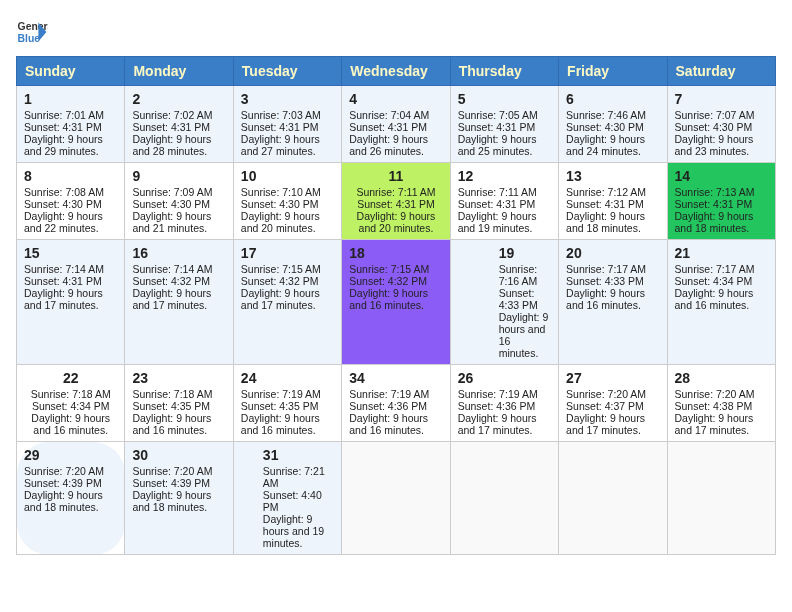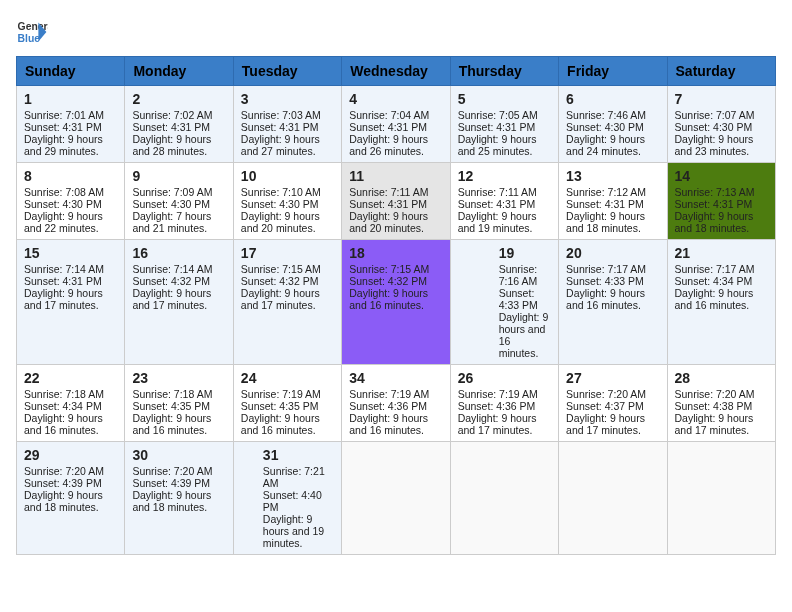--- a/index.html
+++ b/index.html
@@ -36,21 +36,21 @@
     .subtitle {
       font-size: 15px;
       color: #444;
     }
     .calendar {
       width: 100%;
       border-collapse: collapse;
     }
     .calendar th {
       background: #3a7ec8;
-      color: #000000;
+      color: #fef9c3;
       text-align: left;
       padding: 6px 8px;
       font-size: 14px;
       font-weight: bold;
       border: 1px solid #2e6bb0;
     }
     .calendar td {
       border: 1px solid #ccc;
       vertical-align: top;
       padding: 5px 7px;
@@ -103,47 +103,47 @@
         <td style="background: rgb(238, 244, 251);"><span class="day-num">1</span><span>Sunrise: 7:01 AM</span><br><span>Sunset: 4:31 PM</span><br><span>Daylight: 9 hours and 29 minutes.</span></td>
         <td style="background: rgb(238, 244, 251);"><span class="day-num">2</span><span>Sunrise: 7:02 AM</span><br><span>Sunset: 4:31 PM</span><br><span>Daylight: 9 hours and 28 minutes.</span></td>
         <td style="background: rgb(238, 244, 251);"><span class="day-num">3</span><span>Sunrise: 7:03 AM</span><br><span>Sunset: 4:31 PM</span><br><span>Daylight: 9 hours and 27 minutes.</span></td>
         <td style="background: rgb(238, 244, 251);"><span class="day-num">4</span><span>Sunrise: 7:04 AM</span><br><span>Sunset: 4:31 PM</span><br><span>Daylight: 9 hours and 26 minutes.</span></td>
         <td style="background: rgb(238, 244, 251);"><span class="day-num">5</span><span>Sunrise: 7:05 AM</span><br><span>Sunset: 4:31 PM</span><br><span>Daylight: 9 hours and 25 minutes.</span></td>
         <td style="background: rgb(238, 244, 251);"><span class="day-num">6</span><span>Sunrise: 7:46 AM</span><br><span>Sunset: 4:30 PM</span><br><span>Daylight: 9 hours and 24 minutes.</span></td>
         <td style="background: rgb(238, 244, 251);"><span class="day-num">7</span><span>Sunrise: 7:07 AM</span><br><span>Sunset: 4:30 PM</span><br><span>Daylight: 9 hours and 23 minutes.</span></td>
       </tr>
       <tr>
         <td style="background: rgb(255, 255, 255);"><span class="day-num">8</span><span>Sunrise: 7:08 AM</span><br><span>Sunset: 4:30 PM</span><br><span>Daylight: 9 hours and 22 minutes.</span></td>
-        <td style="background: rgb(255, 255, 255);"><span class="day-num">9</span><span>Sunrise: 7:09 AM</span><br><span>Sunset: 4:30 PM</span><br><span>Daylight: 7 hours and 21 minutes.</span></td>
+        <td style="background: rgb(255, 255, 255);"><span class="day-num">9</span><span>Sunrise: 7:09 AM</span><br><span>Sunset: 4:30 PM</span><br><span>Daylight: 9 hours and 21 minutes.</span></td>
         <td style="background: rgb(255, 255, 255);"><span class="day-num">10</span><span>Sunrise: 7:10 AM</span><br><span>Sunset: 4:30 PM</span><br><span>Daylight: 9 hours and 20 minutes.</span></td>
-        <td style="background: #e5e5e5;"><span class="day-num">11</span><span>Sunrise: 7:11 AM</span><br><span>Sunset: 4:31 PM</span><br><span>Daylight: 9 hours and 20 minutes.</span></td>
+        <td style="background: #bef264; text-align: center;"><span class="day-num">11</span><span>Sunrise: 7:11 AM</span><br><span>Sunset: 4:31 PM</span><br><span>Daylight: 9 hours and 20 minutes.</span></td>
         <td style="background: rgb(255, 255, 255);"><span class="day-num">12</span><span>Sunrise: 7:11 AM</span><br><span>Sunset: 4:31 PM</span><br><span>Daylight: 9 hours and 19 minutes.</span></td>
         <td style="background: rgb(255, 255, 255); margin-left: 28px;"><span class="day-num">13</span><span>Sunrise: 7:12 AM</span><br><span>Sunset: 4:31 PM</span><br><span>Daylight: 9 hours and 18 minutes.</span></td>
-        <td style="background: #4d7c0f; margin-left: 32px;"><span class="day-num">14</span><span>Sunrise: 7:13 AM</span><br><span>Sunset: 4:31 PM</span><br><span>Daylight: 9 hours and 18 minutes.</span></td>
+        <td style="background: #22c55e; margin-left: 32px;"><span class="day-num">14</span><span>Sunrise: 7:13 AM</span><br><span>Sunset: 4:31 PM</span><br><span>Daylight: 9 hours and 18 minutes.</span></td>
       </tr>
       <tr>
         <td style="background: rgb(238, 244, 251);"><span class="day-num">15</span><span>Sunrise: 7:14 AM</span><br><span>Sunset: 4:31 PM</span><br><span>Daylight: 9 hours and 17 minutes.</span></td>
         <td style="background: rgb(238, 244, 251);"><span class="day-num">16</span><span>Sunrise: 7:14 AM</span><br><span>Sunset: 4:32 PM</span><br><span>Daylight: 9 hours and 17 minutes.</span></td>
         <td style="background: rgb(238, 244, 251);"><span class="day-num">17</span><span>Sunrise: 7:15 AM</span><br><span>Sunset: 4:32 PM</span><br><span>Daylight: 9 hours and 17 minutes.</span></td>
         <td style="background: #8b5cf6;"><span class="day-num">18</span><span>Sunrise: 7:15 AM</span><br><span>Sunset: 4:32 PM</span><br><span>Daylight: 9 hours and 16 minutes.</span></td>
         <td style="background: rgb(238, 244, 251); padding-left: 48px;"><span class="day-num">19</span><span>Sunrise: 7:16 AM</span><br><span>Sunset: 4:33 PM</span><br><span>Daylight: 9 hours and 16 minutes.</span></td>
         <td style="background: rgb(238, 244, 251);"><span class="day-num">20</span><span>Sunrise: 7:17 AM</span><br><span>Sunset: 4:33 PM</span><br><span>Daylight: 9 hours and 16 minutes.</span></td>
         <td style="background: rgb(238, 244, 251); margin-top: 42px;"><span class="day-num">21</span><span>Sunrise: 7:17 AM</span><br><span>Sunset: 4:34 PM</span><br><span>Daylight: 9 hours and 16 minutes.</span></td>
       </tr>
       <tr>
-        <td style="background: rgb(255, 255, 255);"><span class="day-num">22</span><span>Sunrise: 7:18 AM</span><br><span>Sunset: 4:34 PM</span><br><span>Daylight: 9 hours and 16 minutes.</span></td>
+        <td style="background: rgb(255, 255, 255); text-align: center;"><span class="day-num">22</span><span>Sunrise: 7:18 AM</span><br><span>Sunset: 4:34 PM</span><br><span>Daylight: 9 hours and 16 minutes.</span></td>
         <td style="background: rgb(255, 255, 255);"><span class="day-num">23</span><span>Sunrise: 7:18 AM</span><br><span>Sunset: 4:35 PM</span><br><span>Daylight: 9 hours and 16 minutes.</span></td>
         <td style="background: rgb(255, 255, 255);"><span class="day-num">24</span><span>Sunrise: 7:19 AM</span><br><span>Sunset: 4:35 PM</span><br><span>Daylight: 9 hours and 16 minutes.</span></td>
         <td style="background: rgb(255, 255, 255);"><span class="day-num">34</span><span>Sunrise: 7:19 AM</span><br><span>Sunset: 4:36 PM</span><br><span>Daylight: 9 hours and 16 minutes.</span></td>
         <td style="background: rgb(255, 255, 255);"><span class="day-num">26</span><span>Sunrise: 7:19 AM</span><br><span>Sunset: 4:36 PM</span><br><span>Daylight: 9 hours and 17 minutes.</span></td>
         <td style="background: rgb(255, 255, 255); margin-left: 8px;"><span class="day-num">27</span><span>Sunrise: 7:20 AM</span><br><span>Sunset: 4:37 PM</span><br><span>Daylight: 9 hours and 17 minutes.</span></td>
         <td style="background: rgb(255, 255, 255);"><span class="day-num">28</span><span>Sunrise: 7:20 AM</span><br><span>Sunset: 4:38 PM</span><br><span>Daylight: 9 hours and 17 minutes.</span></td>
       </tr>
       <tr>
-        <td style="background: rgb(238, 244, 251);"><span class="day-num">29</span><span>Sunrise: 7:20 AM</span><br><span>Sunset: 4:39 PM</span><br><span>Daylight: 9 hours and 18 minutes.</span></td>
+        <td style="background: rgb(238, 244, 251); border-radius: 32px;"><span class="day-num">29</span><span>Sunrise: 7:20 AM</span><br><span>Sunset: 4:39 PM</span><br><span>Daylight: 9 hours and 18 minutes.</span></td>
         <td style="background: rgb(238, 244, 251);"><span class="day-num">30</span><span>Sunrise: 7:20 AM</span><br><span>Sunset: 4:39 PM</span><br><span>Daylight: 9 hours and 18 minutes.</span></td>
         <td style="background: rgb(238, 244, 251); padding-left: 29px;"><span class="day-num">31</span><span>Sunrise: 7:21 AM</span><br><span>Sunset: 4:40 PM</span><br><span>Daylight: 9 hours and 19 minutes.</span></td>
         <td class="empty-cell" style="background: rgb(249, 249, 249);"></td>
         <td class="empty-cell" style="background: rgb(249, 249, 249);"></td>
         <td class="empty-cell" style="background: rgb(249, 249, 249);"></td>
         <td class="empty-cell" style="background: rgb(249, 249, 249);"></td>
       </tr>
     </tbody>
 </table>
 

